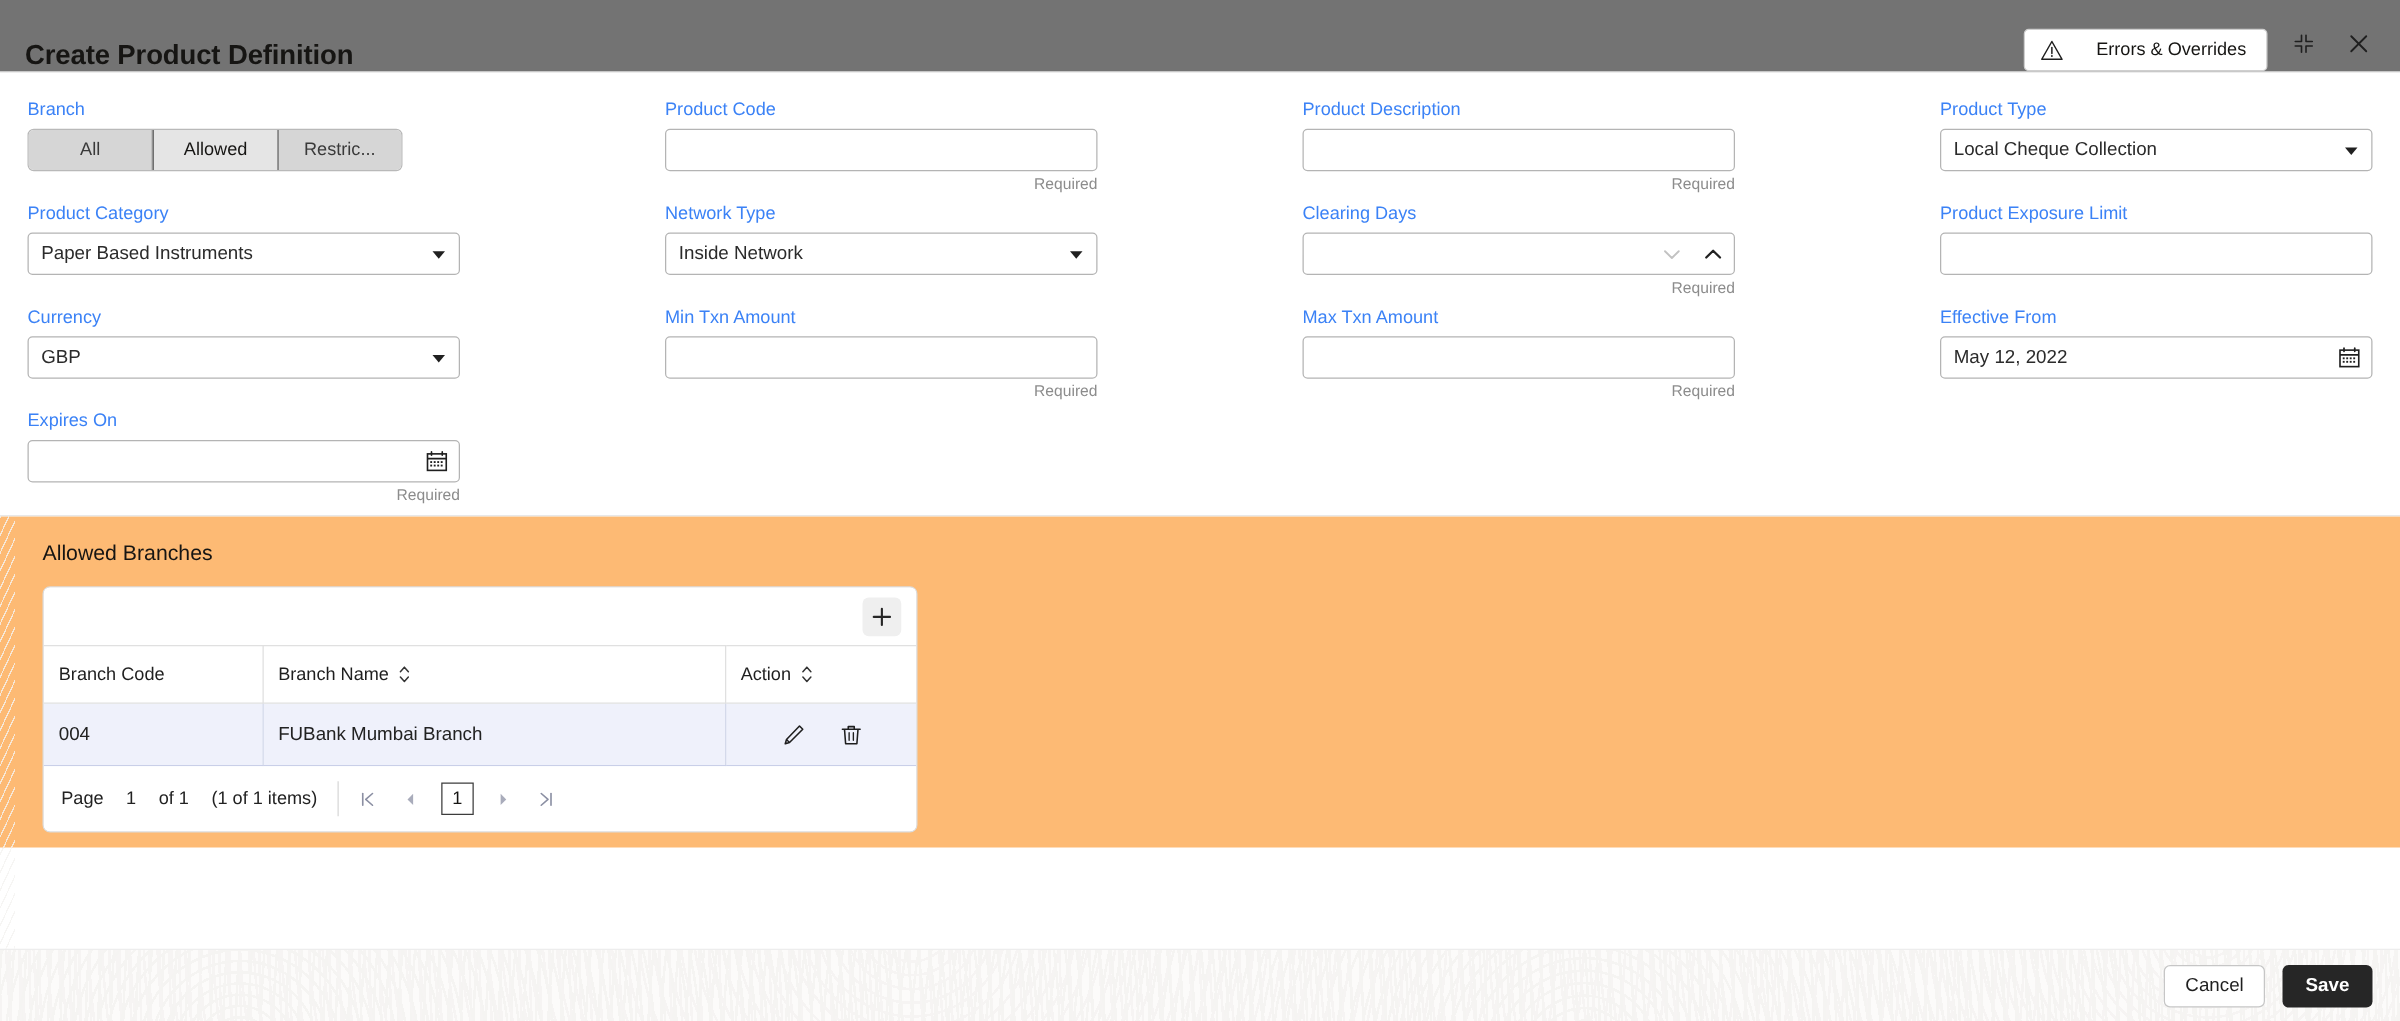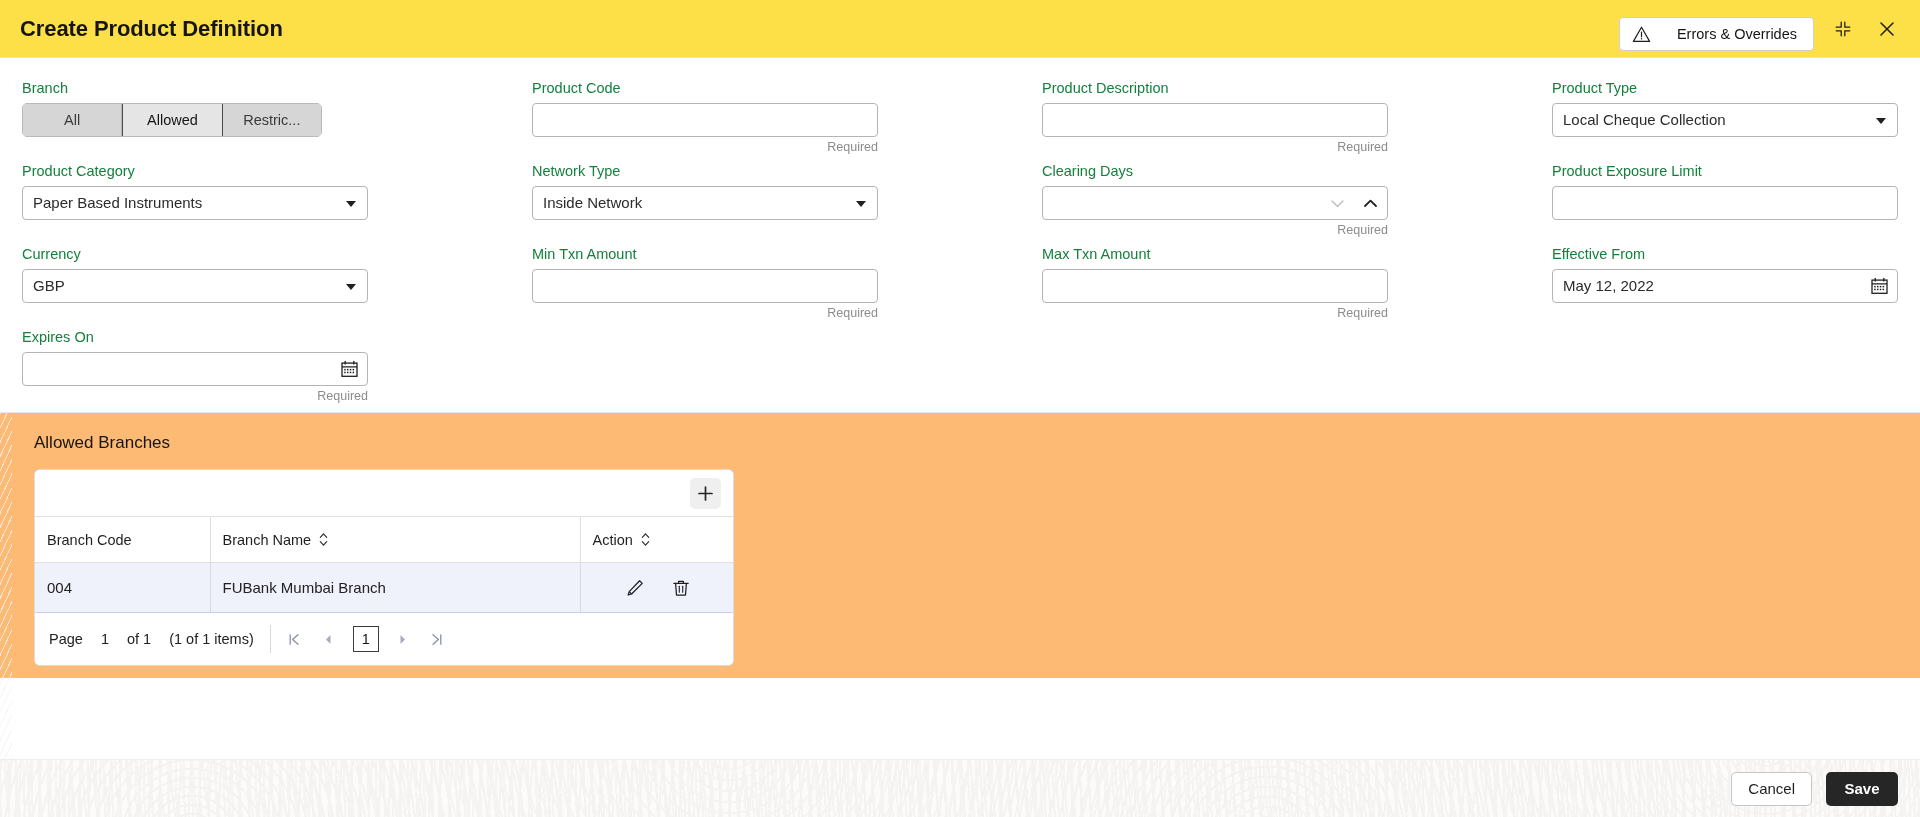--- a/index.html
+++ b/index.html
@@ -19,23 +19,23 @@
     background: #ffffff;
     display: flex;
     flex-direction: column;
   }
 
   
   .title-bar {
     height: 58px;
     flex: 0 0 58px;
     display: flex;
-    align-items: center;
+    align-items: flex-end;
     padding: 0 18px 0 20px;
-    background: #fde047;
+    background: #737373;
     border-bottom: 1px solid #e4e4e4;
   }
   .window-title {
     font-size: 22px;
     font-weight: bold;
     color: #161513;
     letter-spacing: -0.1px;
   }
   .title-bar-right {
     margin-left: auto;
@@ -92,21 +92,21 @@
     row-gap: 0px;
     max-width: 1880px;
   }
 
   .field {
     padding-top: 7px;
     min-height: 83px;
   }
   .field-label {
     font-size: 14.5px;
-    color: #15803d;
+    color: #3b82f6;
     margin-bottom: 6px;
     line-height: 18px;
   }
 
   .input-box {
     position: relative;
     height: 34px;
     border: 1px solid #b4b4b4;
     border-radius: 4px;
     background: #ffffff;

